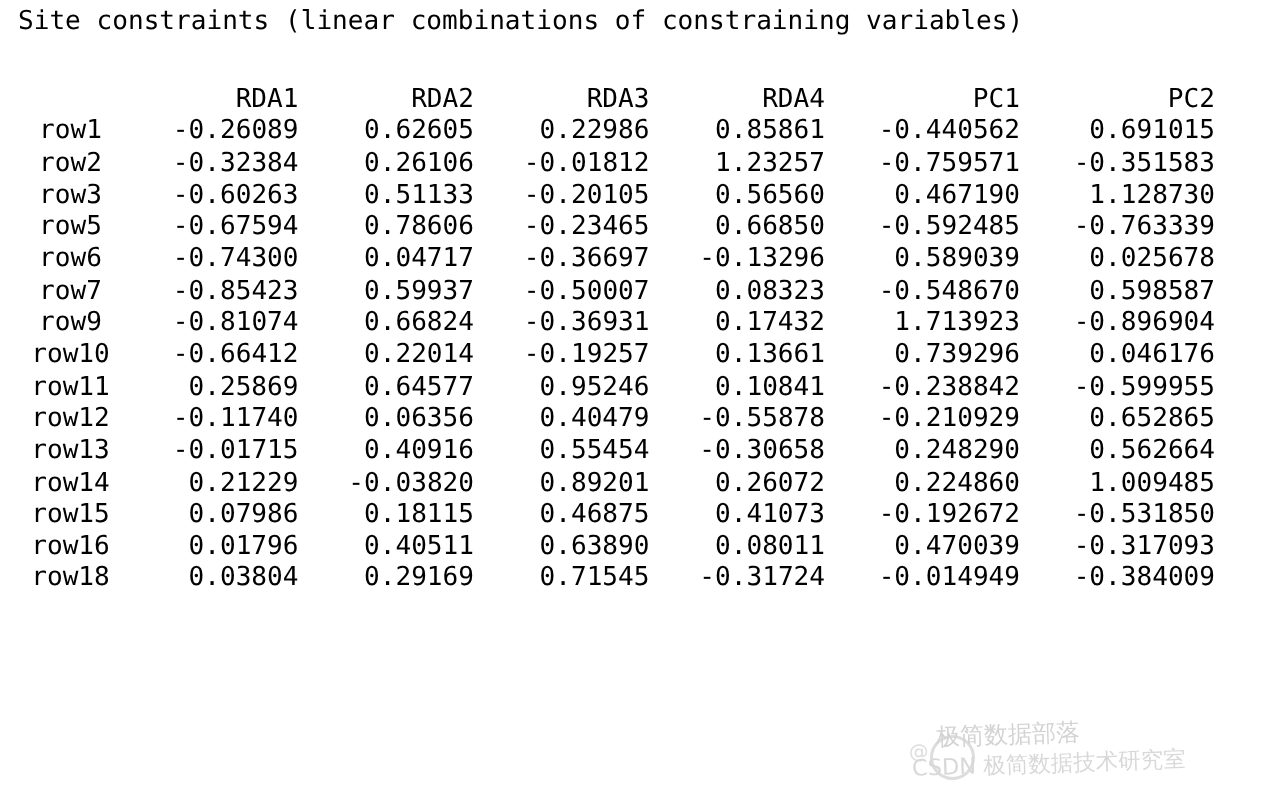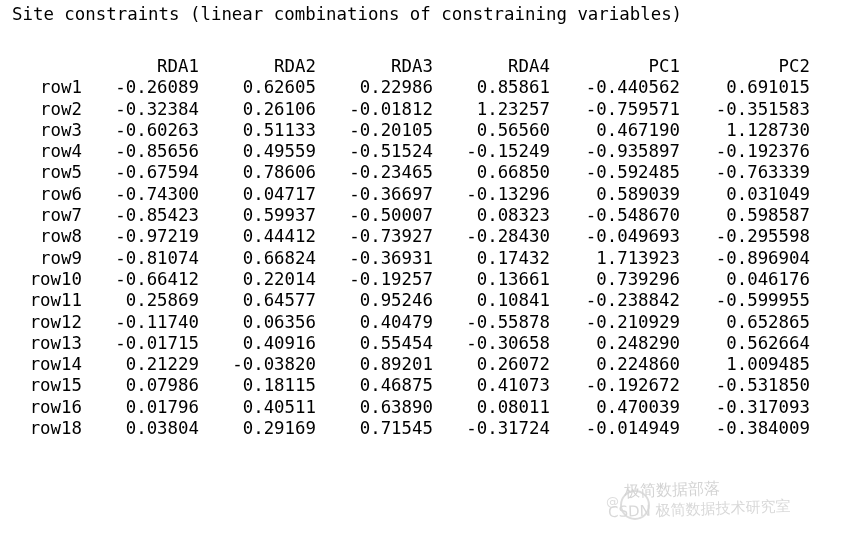--- a/index.html
+++ b/index.html
@@ -60,21 +60,21 @@
     border: none;
     text-align: right;
     white-space: pre;
     font-weight: normal;
     height: 21.3px;
     vertical-align: bottom;
   }
 
   table.rda th.rowhead-blank,
   table.rda td.rowlabel {
-    text-align: right;
+    text-align: center;
     width: 70px;
   }
 
   table.rda th.colhead {
     font-weight: normal;
     text-align: right;
   }
 
   
   table.rda .c-rda { width: 117px; }
@@ -171,65 +171,47 @@
           <tr>
             <td class="rowlabel">row3</td>
             <td class="c-rda">-0.60263</td>
             <td class="c-rda">0.51133</td>
             <td class="c-rda">-0.20105</td>
             <td class="c-rda">0.56560</td>
             <td class="c-pc">0.467190</td>
             <td class="c-pc">1.128730</td>
           </tr>
           <tr>
-            <td class="rowlabel">row4</td>
-            <td class="c-rda">-0.85656</td>
-            <td class="c-rda">0.49559</td>
-            <td class="c-rda">-0.51524</td>
-            <td class="c-rda">-0.15249</td>
-            <td class="c-pc">-0.935897</td>
-            <td class="c-pc">-0.192376</td>
-          </tr>
-          <tr>
             <td class="rowlabel">row5</td>
             <td class="c-rda">-0.67594</td>
             <td class="c-rda">0.78606</td>
             <td class="c-rda">-0.23465</td>
             <td class="c-rda">0.66850</td>
             <td class="c-pc">-0.592485</td>
             <td class="c-pc">-0.763339</td>
           </tr>
           <tr>
             <td class="rowlabel">row6</td>
             <td class="c-rda">-0.74300</td>
             <td class="c-rda">0.04717</td>
             <td class="c-rda">-0.36697</td>
             <td class="c-rda">-0.13296</td>
             <td class="c-pc">0.589039</td>
-            <td class="c-pc">0.031049</td>
+            <td class="c-pc">0.025678</td>
           </tr>
           <tr>
             <td class="rowlabel">row7</td>
             <td class="c-rda">-0.85423</td>
             <td class="c-rda">0.59937</td>
             <td class="c-rda">-0.50007</td>
             <td class="c-rda">0.08323</td>
             <td class="c-pc">-0.548670</td>
             <td class="c-pc">0.598587</td>
           </tr>
           <tr>
-            <td class="rowlabel">row8</td>
-            <td class="c-rda">-0.97219</td>
-            <td class="c-rda">0.44412</td>
-            <td class="c-rda">-0.73927</td>
-            <td class="c-rda">-0.28430</td>
-            <td class="c-pc">-0.049693</td>
-            <td class="c-pc">-0.295598</td>
-          </tr>
-          <tr>
             <td class="rowlabel">row9</td>
             <td class="c-rda">-0.81074</td>
             <td class="c-rda">0.66824</td>
             <td class="c-rda">-0.36931</td>
             <td class="c-rda">0.17432</td>
             <td class="c-pc">1.713923</td>
             <td class="c-pc">-0.896904</td>
           </tr>
           <tr>
             <td class="rowlabel">row10</td>

